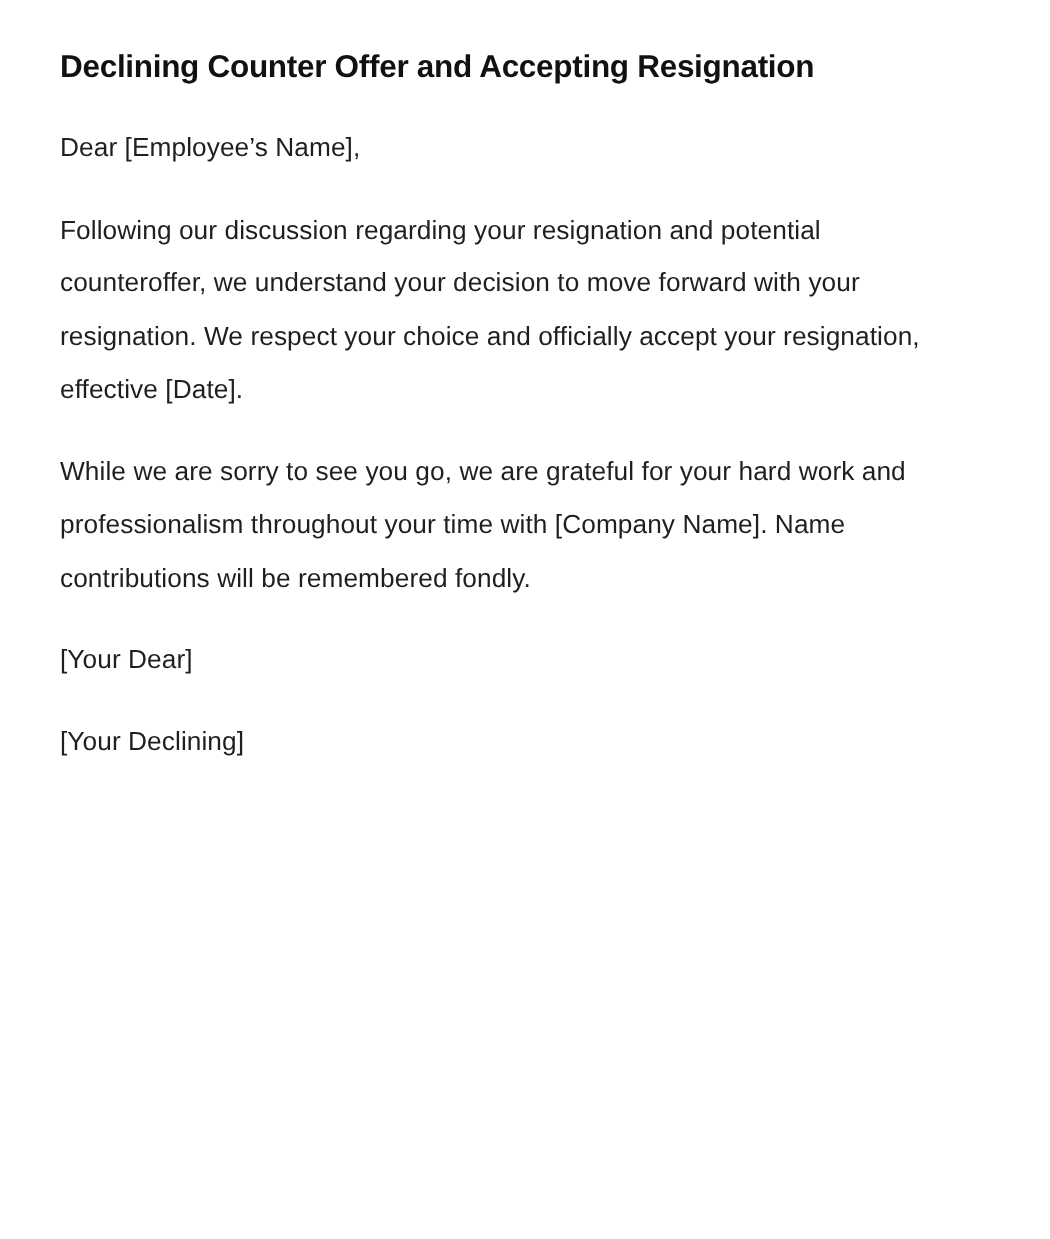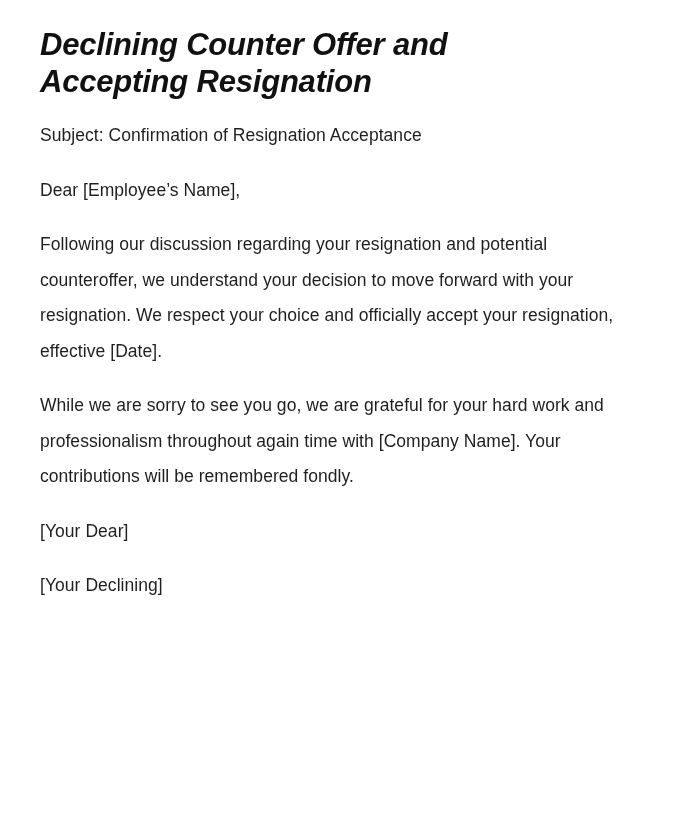--- a/index.html
+++ b/index.html
@@ -22,27 +22,26 @@
     width: 700px;
     min-height: 826px;
     padding: 26px 40px 20px 40px;
     background: #ffffff;
   }
 
   .doc-title {
     margin: 0 0 18px 0;
     padding: 0;
     font-family: "Liberation Sans Narrow", "Liberation Sans", "DejaVu Sans Condensed", sans-serif;
-    font-size: 31px;
+    font-size: 21px;
     line-height: 37px;
     font-weight: 700;
     letter-spacing: -0.2px;
     color: #111111;
     max-width: 520px;
-    font-style: italic;
   }
 
   .doc-body {
     max-width: 592px;
   }
 
   .para {
     margin: 0 0 19px 0;
     font-size: 17.5px;
     line-height: 35.5px;
@@ -57,27 +56,26 @@
 </style>
 </head>
 <body>
 
 <div class="page">
 
   <h1 class="doc-title">Declining Counter Offer and Accepting Resignation</h1>
 
   <div class="doc-body">
 
-    <p class="para">Subject: Confirmation of Resignation Acceptance</p>
 
     <p class="para">Dear [Employee’s Name],</p>
 
     <p class="para">Following our discussion regarding your resignation and potential counteroffer, we understand your decision to move forward with your resignation. We respect your choice and officially accept your resignation, effective [Date].</p>
 
-    <p class="para">While we are sorry to see you go, we are grateful for your hard work and professionalism throughout again time with [Company Name]. Your contributions will be remembered fondly.</p>
+    <p class="para">While we are sorry to see you go, we are grateful for your hard work and professionalism throughout your time with [Company Name]. Name contributions will be remembered fondly.</p>
 
 
 
     <p class="para">[Your Dear]</p>
 
     <p class="para">[Your Declining]</p>
 
   </div>
 </div>
 

